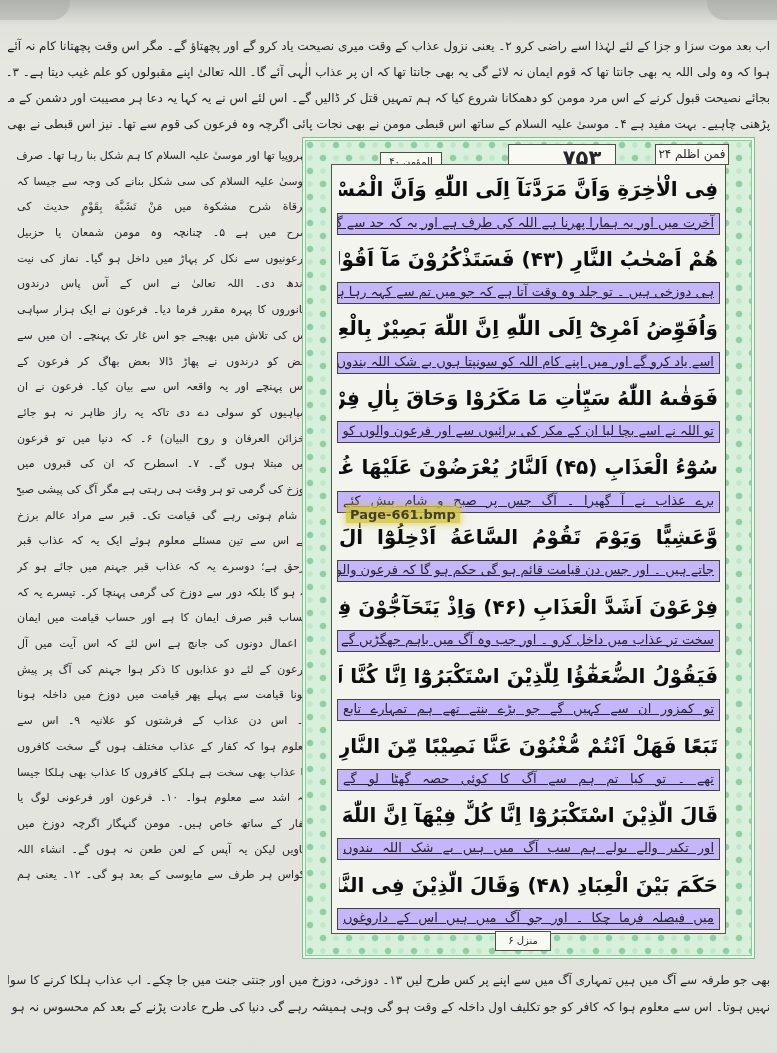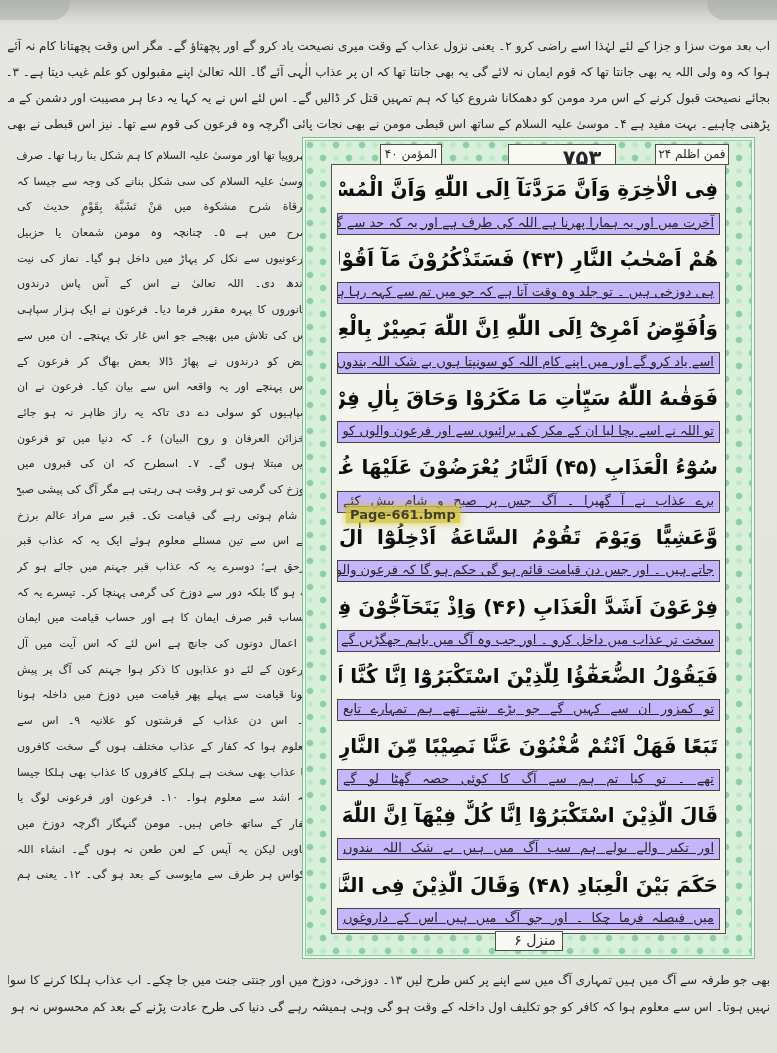--- a/index.html
+++ b/index.html
@@ -38,22 +38,22 @@
       radial-gradient(circle at 20px 7px, #c0e7ca 2.3px, rgba(0,0,0,0) 3.3px),
       radial-gradient(circle at 7px 20px, #c0e7ca 2.3px, rgba(0,0,0,0) 3.3px);
     background-size:26px 26px;
     border:1px solid #78c18b;
     box-shadow:inset 0 0 0 2px #eef7ef, inset 0 0 0 3px #8ccc9d;}
   .hbox{position:absolute;background:#f9f9f4;border:1px solid #4f4f47;
     text-align:center;direction:rtl;overflow:hidden;white-space:nowrap;}
   .hbox.para-name{left:352px;top:6px;width:72px;height:19px;line-height:18px;font-size:12px;}
   .hbox.page-num{left:205px;top:6px;width:66px;height:28px;line-height:27px;
     font-size:21px;font-weight:bold;letter-spacing:2px;padding-left:40px;}
-  .hbox.surah-name{left:77px;top:6px;width:60px;height:19px;line-height:18px;font-size:12px;text-align:center;}
-  .hbox.manzil{left:192px;top:793px;width:54px;height:18px;line-height:17px;font-size:14px;padding-left:12px;}
+  .hbox.surah-name{left:77px;top:14px;width:60px;height:19px;line-height:18px;font-size:10px;text-align:center;}
+  .hbox.manzil{left:192px;top:793px;width:54px;height:18px;line-height:17px;font-size:10px;}
 
   .quran-content{position:absolute;left:28px;right:28px;top:26px;height:765px;
     background:#f3f4ee;border:1px solid #55554c;display:flex;flex-direction:column;padding:2px 0 1px;}
   .pair{flex:1;display:flex;flex-direction:column;min-height:0;}
   .ayah{flex:1;direction:rtl;font-weight:bold;font-size:20px;line-height:1.55;color:#0d0d10;
     padding:0 7px;overflow:hidden;display:flex;align-items:center;}
   .ayah>span{width:100%;text-align:justify;-moz-text-align-last:justify;text-align-last:justify;white-space:nowrap;overflow:hidden;}
   .t-strip{height:20px;line-height:18px;direction:rtl;background:#c4b5fd;border:1px solid #44443c;
     margin:0 5px 2px;font-size:13px;padding:0 5px;overflow:hidden;
     text-align:justify;-moz-text-align-last:justify;text-align-last:justify;white-space:nowrap;text-decoration:underline;}

